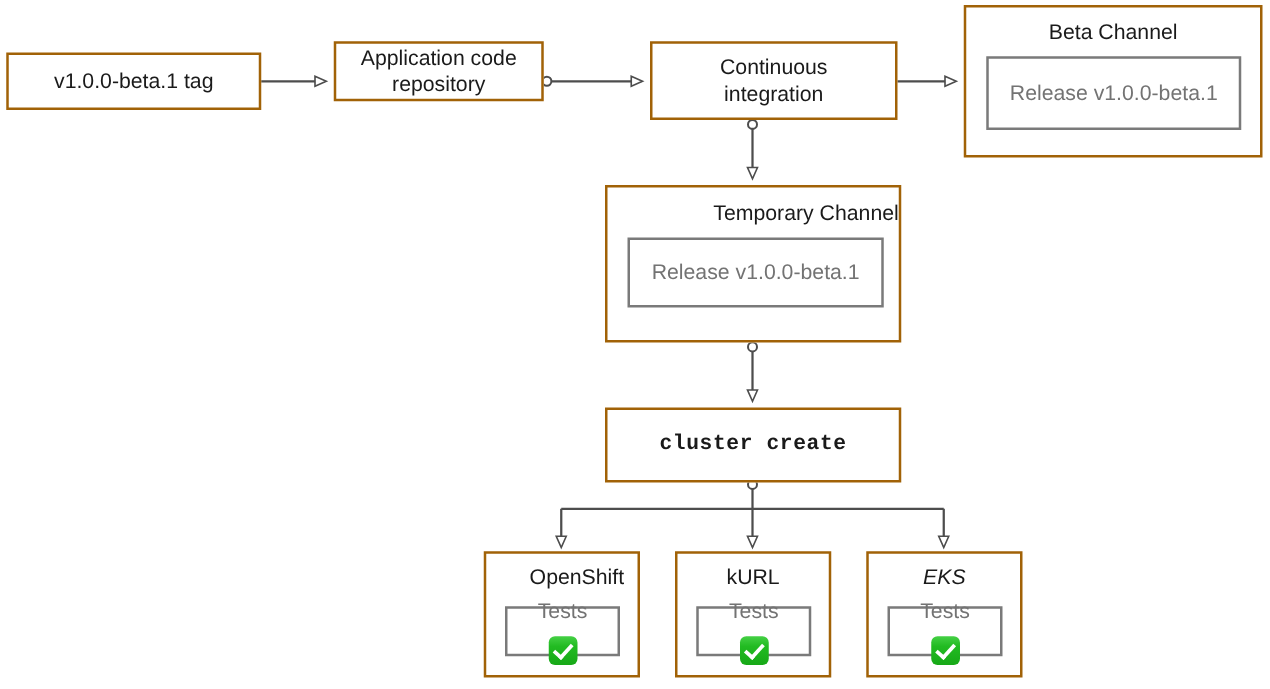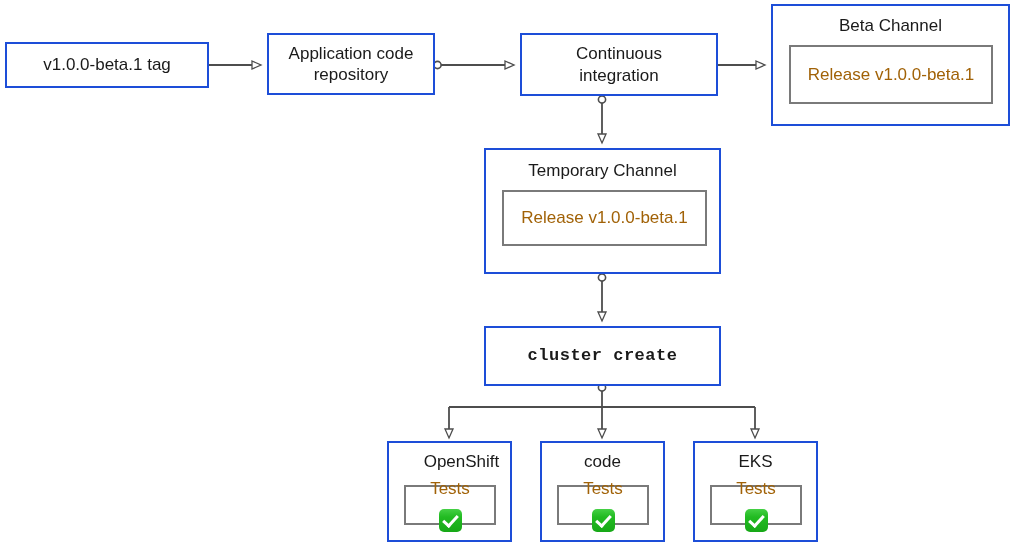--- a/index.html
+++ b/index.html
@@ -22,21 +22,21 @@
     position: absolute;
     left: 0;
     top: 0;
     width: 1016px;
     height: 551px;
     pointer-events: none;
   }
   .node {
     position: absolute;
     box-sizing: border-box;
-    border: 2px solid #1d4ed8;
+    border: 2px solid #a16207;
     background: #ffffff;
     display: flex;
     align-items: center;
     justify-content: center;
     text-align: center;
     font-size: 17px;
     line-height: 1.25;
     color: #1a1a1a;
   }
   .container-node {
@@ -52,21 +52,21 @@
   .inner-node {
     position: absolute;
     box-sizing: border-box;
     border: 2px solid #7a7a7a;
     background: #ffffff;
     display: flex;
     align-items: center;
     justify-content: center;
     text-align: center;
     font-size: 17px;
-    color: #a16207;
+    color: #737373;
   }
   .mono {
     font-family: "Liberation Mono", "DejaVu Sans Mono", monospace;
     font-weight: bold;
     font-size: 17px;
     letter-spacing: 0.5px;
   }
   .test-row {
     display: flex;
     align-items: center;
@@ -129,68 +129,68 @@
       <line x1="602" y1="407" x2="602" y2="437" marker-end="url(#arrowHead)"></line>
       <line x1="755" y1="407" x2="755" y2="437" marker-end="url(#arrowHead)"></line>
       <circle cx="602" cy="387.5" r="3.6" fill="#ffffff" stroke="#4d4d4d" stroke-width="1.6"></circle>
     </g>
   </svg>
 
   <div class="node" style="left:5px; top:42px; width:204px; height:46px;">
     <span>v1.0.0-beta.1 tag</span>
   </div>
 
-  <div class="node" style="left:267px; top:33px; width:168px; height:62px; padding:0 0;">
+  <div class="node" style="left:267px; top:33px; width:168px; height:48px; padding:0 0;">
     <span>Application code repository</span>
   </div>
 
   <div class="node" style="left:520px; top:33px; width:198px; height:63px; padding:0 12px;">
     <span>Continuous integration</span>
   </div>
 
   <div class="node container-node" style="left:771px; top:4px; width:239px; height:122px;">
     <div class="container-title" style="margin-top:9px;">Beta Channel</div>
     <div class="inner-node" style="left:16px; top:39px; width:204px; height:59px;">
       <span>Release v1.0.0-beta.1</span>
     </div>
   </div>
 
   <div class="node container-node" style="left:484px; top:148px; width:237px; height:126px;">
-    <div class="container-title" style="margin-top:10px;">Temporary Channel</div>
+    <div class="container-title" style="margin-top:10px;text-align:right;">Temporary Channel</div>
     <div class="inner-node" style="left:16px; top:40px; width:205px; height:56px;">
       <span>Release v1.0.0-beta.1</span>
     </div>
   </div>
 
   <div class="node" style="left:484px; top:326px; width:237px; height:60px;">
     <span class="mono">cluster create</span>
   </div>
 
   <div class="node container-node" style="left:387px; top:441px; width:125px; height:101px;">
     <div class="container-title" style="margin-top:8px;padding-left:12px;">OpenShift</div>
     <div class="inner-node" style="left:15px; top:42px; width:92px; height:40px;">
       <span class="test-row">
         <span>Tests</span>
         <span class="check-badge"></span>
       </span>
     </div>
   </div>
 
   <div class="node container-node" style="left:540px; top:441px; width:125px; height:101px;">
-    <div class="container-title" style="margin-top:8px;">code</div>
+    <div class="container-title" style="margin-top:8px;">kURL</div>
     <div class="inner-node" style="left:15px; top:42px; width:92px; height:40px;">
       <span class="test-row">
         <span>Tests</span>
         <span class="check-badge"></span>
       </span>
     </div>
   </div>
 
   <div class="node container-node" style="left:693px; top:441px; width:125px; height:101px;">
-    <div class="container-title" style="margin-top:8px;">EKS</div>
+    <div class="container-title" style="margin-top:8px;font-style:italic;">EKS</div>
     <div class="inner-node" style="left:15px; top:42px; width:92px; height:40px;">
       <span class="test-row">
         <span>Tests</span>
         <span class="check-badge"></span>
       </span>
     </div>
   </div>
 
 </div>
 

